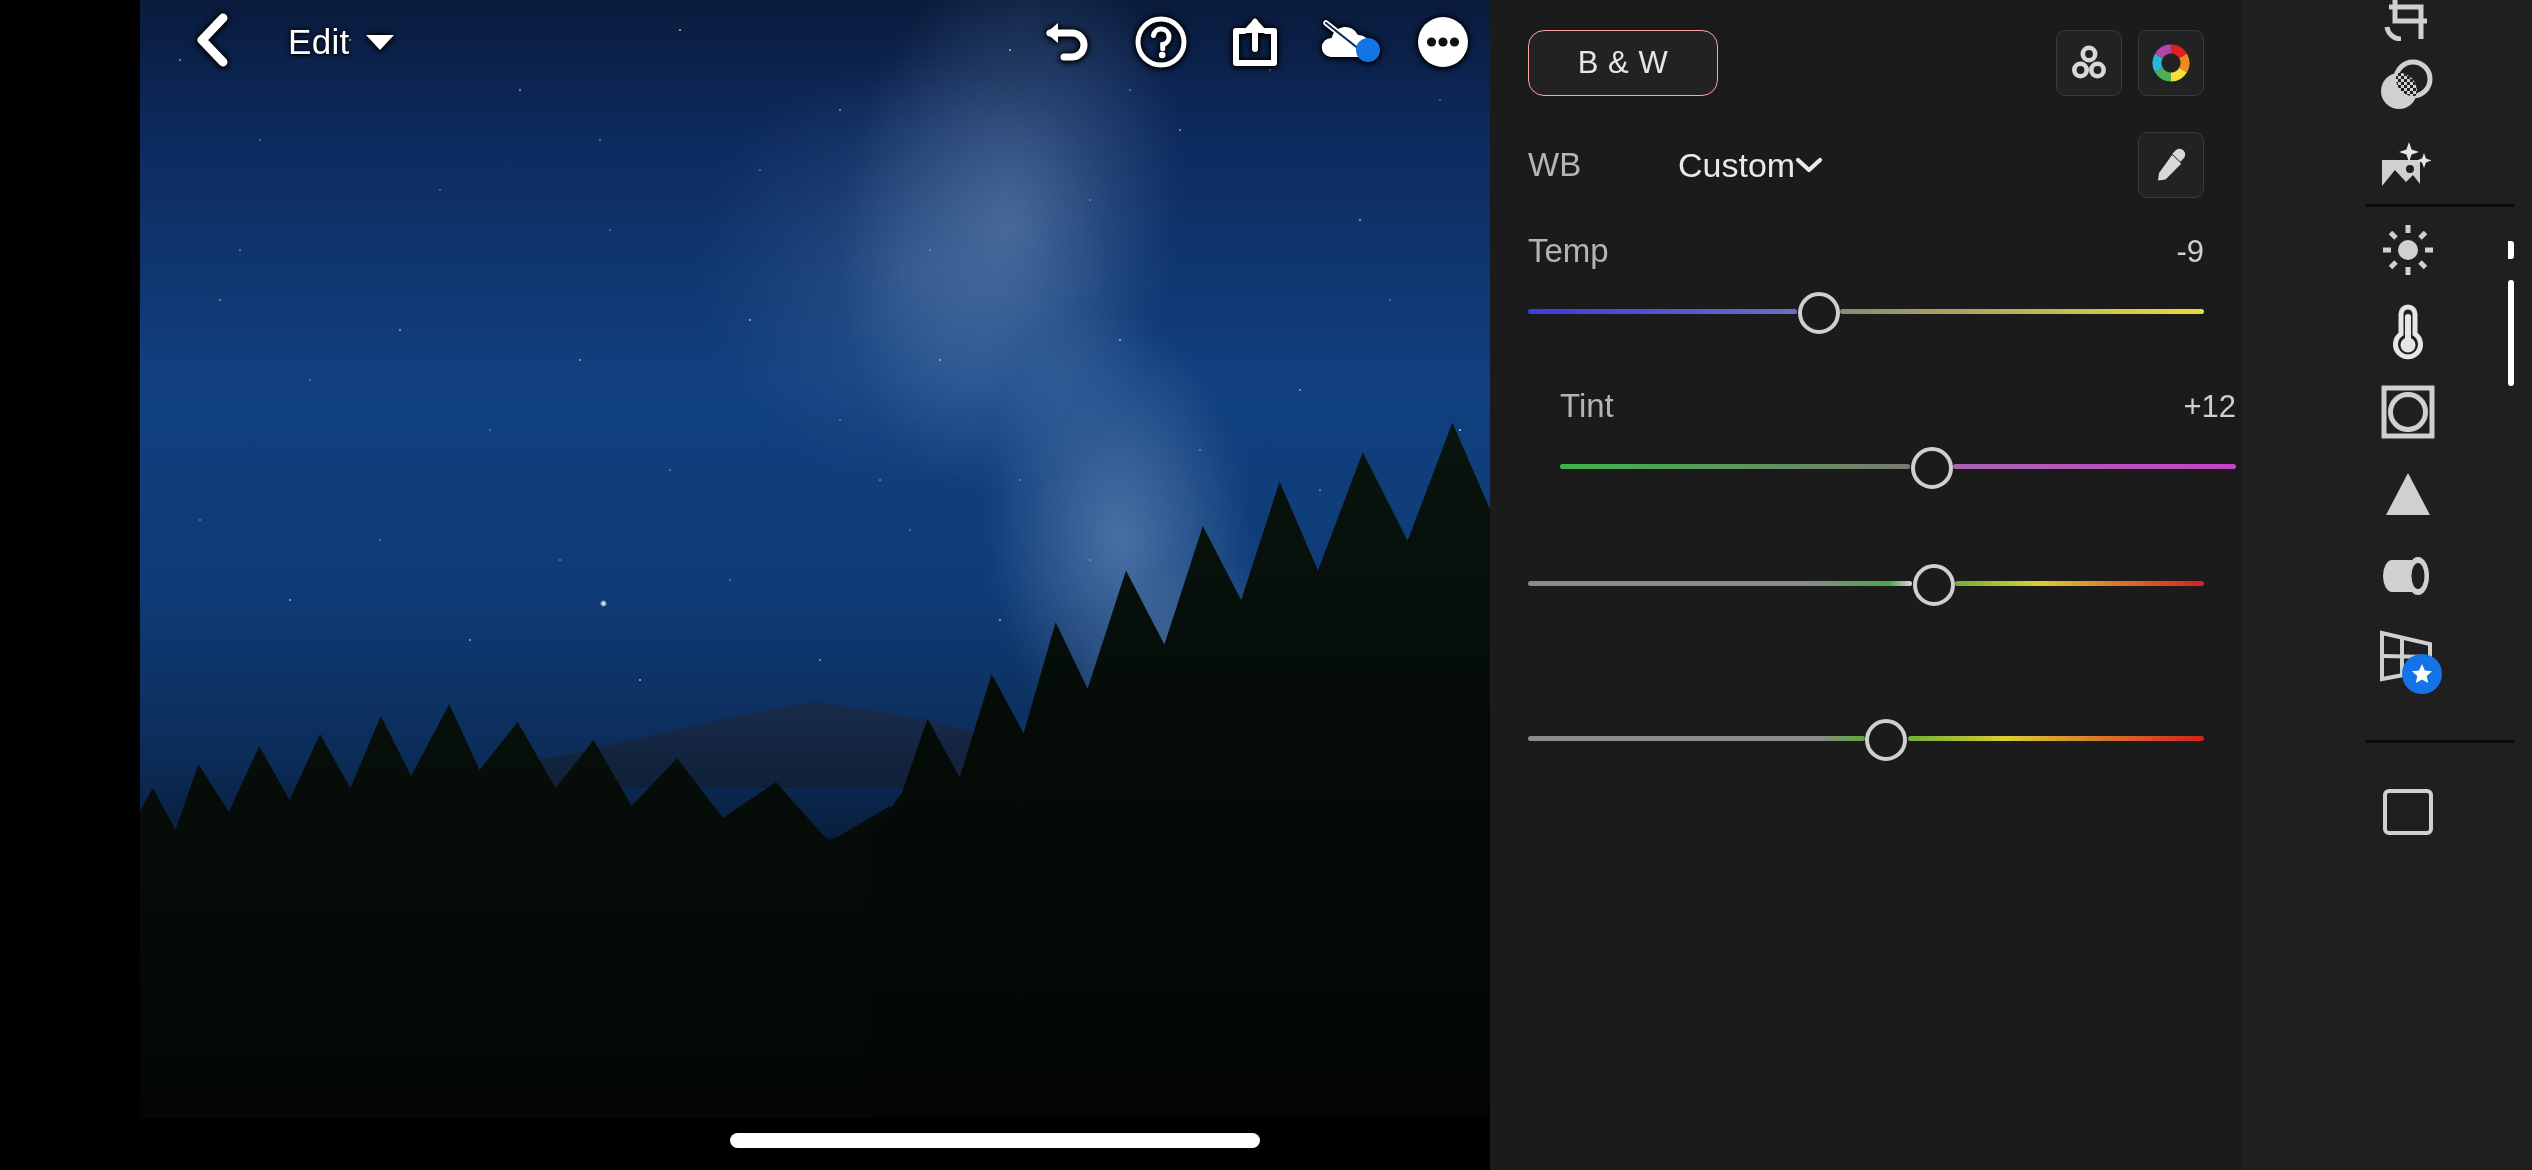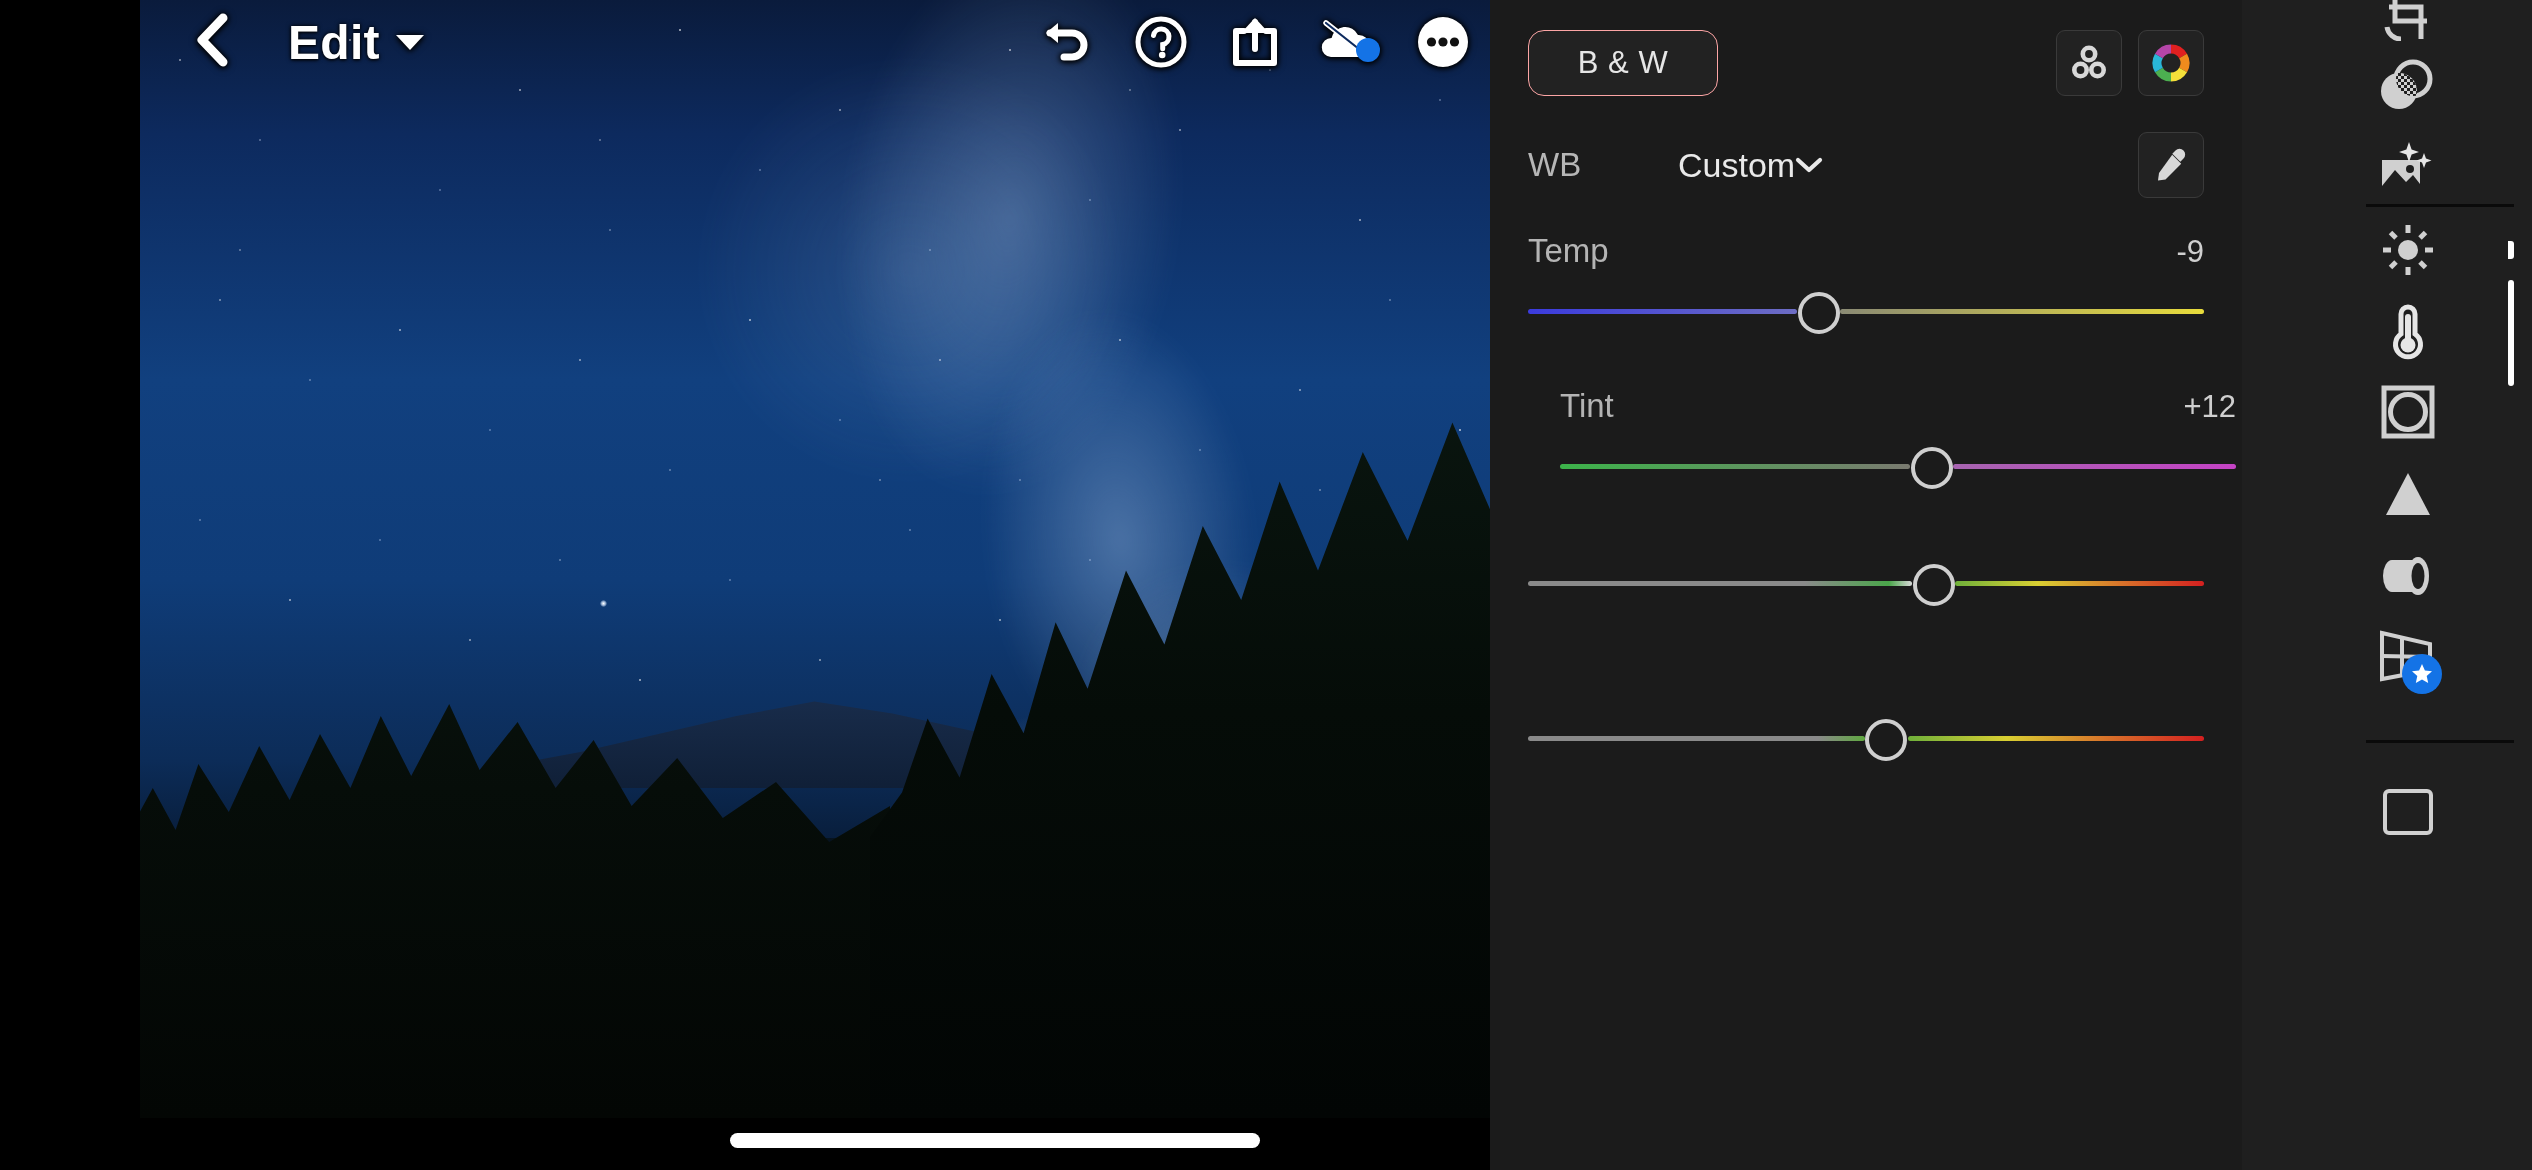--- a/index.html
+++ b/index.html
@@ -148,21 +148,21 @@
   #topbar {
     position:absolute; left:140px; top:0; width:1350px; height:84px;
     display:flex; align-items:center;
   }
   .ico-shadow { filter:drop-shadow(0 0 3px rgba(0,0,0,.95)) drop-shadow(0 1px 2px rgba(0,0,0,.9)); }
   #back-chevron { margin-left:50px; cursor:pointer; }
   #edit-menu {
     display:flex; align-items:center; gap:14px; margin-left:52px; cursor:pointer;
   }
   #edit-label {
-    color:#fff; font-size:48px; font-weight:700; letter-spacing:.3px;
+    color:#fff; font-size:35px; font-weight:400; letter-spacing:.3px;
     text-shadow:0 0 5px rgba(0,0,0,.95), 0 1px 3px rgba(0,0,0,.9);
   }
   #topbar-right { margin-left:auto; display:flex; align-items:center; gap:0; }
   #topbar-right .tb-btn {
     width:94px; height:84px; display:flex; align-items:center; justify-content:center;
     cursor:pointer;
   }
 
   
   #panel {

